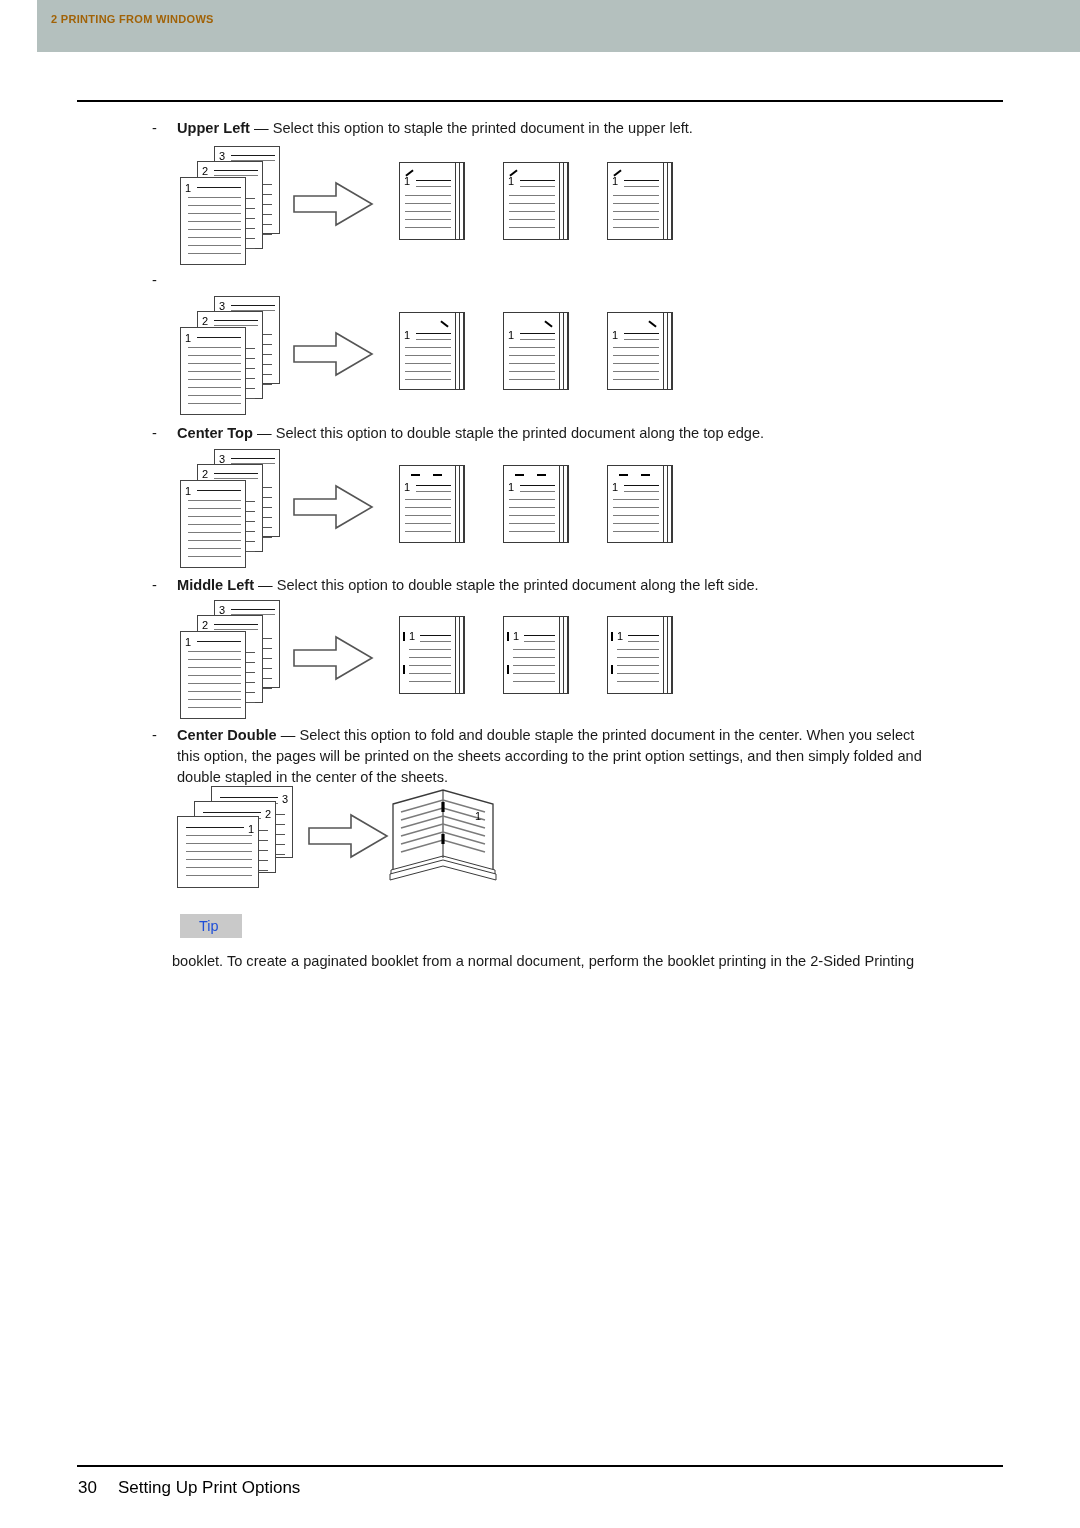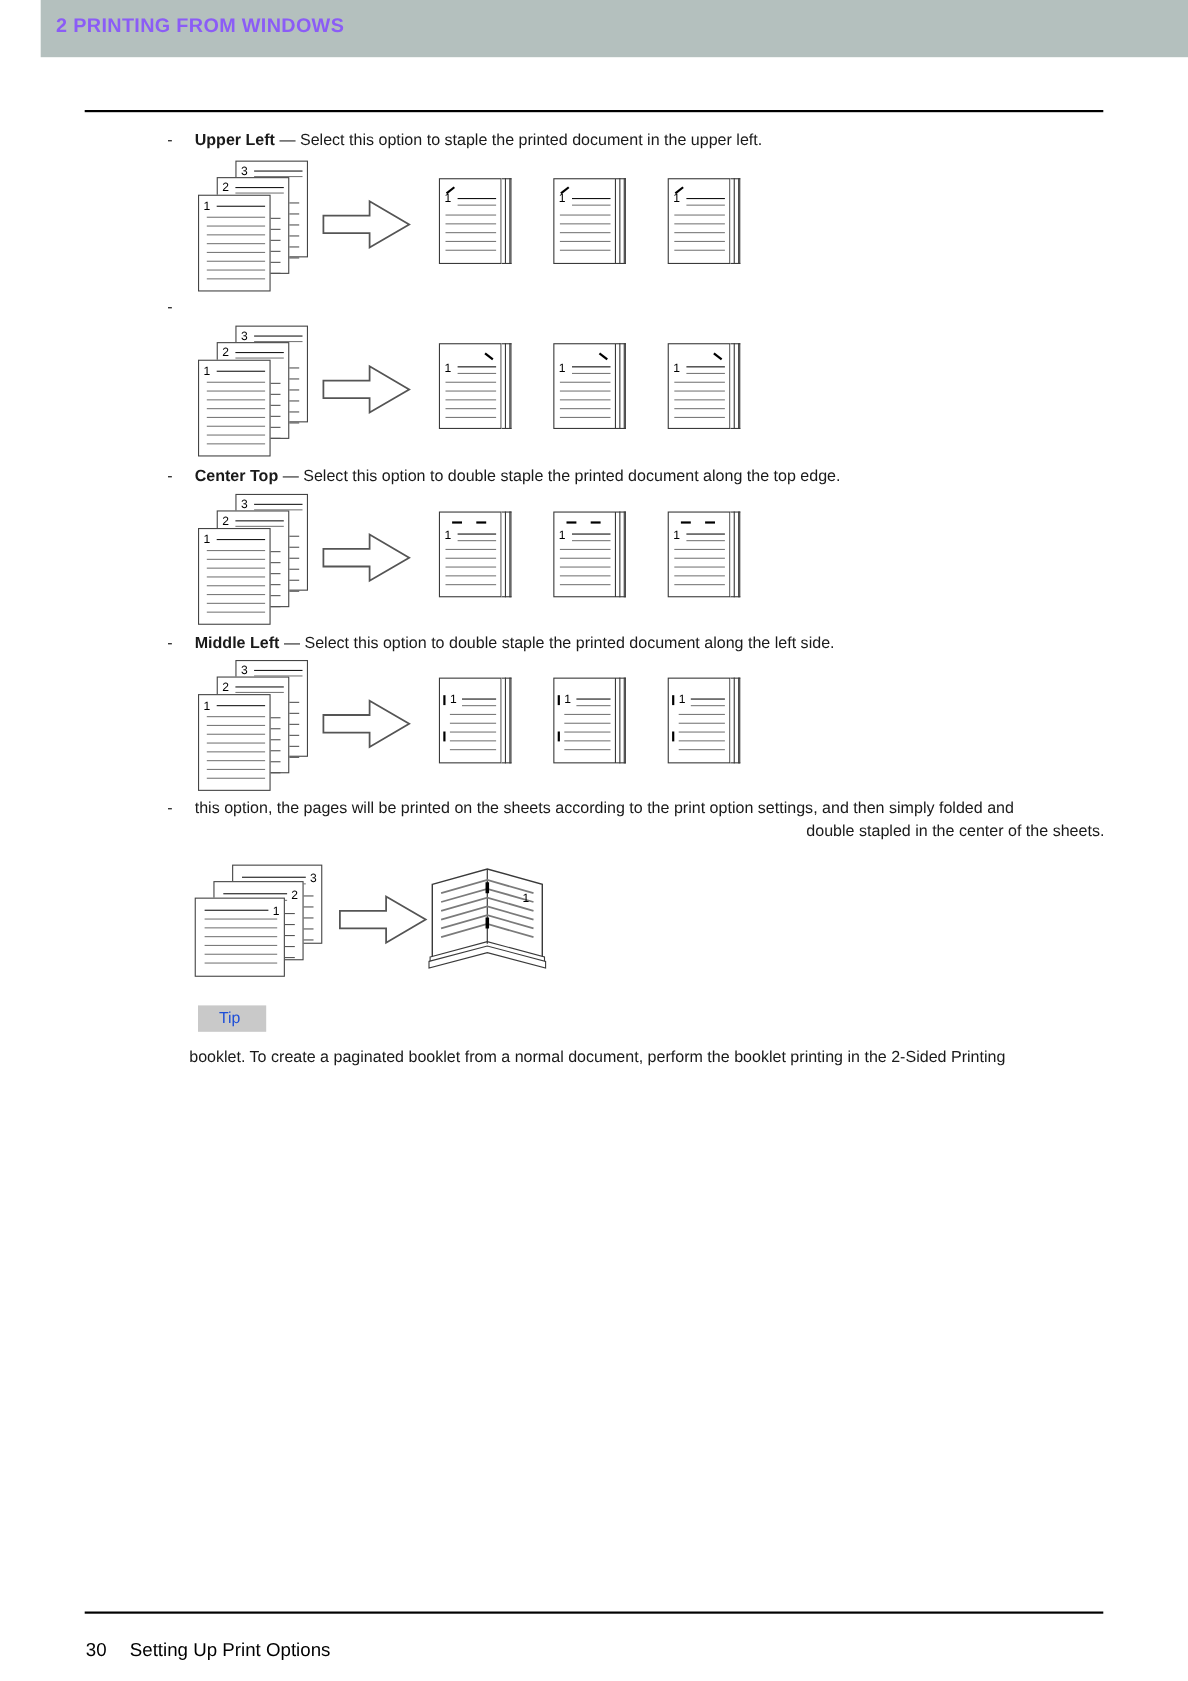--- a/index.html
+++ b/index.html
@@ -22,24 +22,24 @@
     left: 37px;
     top: 0;
     width: 1043px;
     height: 52px;
     background: #b4c0be;
   }
   .page-header-text {
     position: absolute;
     left: 51px;
     top: 13px;
-    font-size: 18px;
+    font-size: 11px;
     font-weight: bold;
     letter-spacing: 0.3px;
-    color: #8b5cf6;
+    color: #a16207;
     text-align: center;
   }
 
   .rule-top {
     position: absolute;
     left: 77px;
     top: 100px;
     width: 926px;
     height: 0;
     border-top: 2px solid #000;
@@ -54,21 +54,21 @@
   }
 
   
   .footer {
     position: absolute;
     left: 78px;
     top: 1478px;
     font-size: 17px;
     color: #000;
   }
-  .footer .pagenum { display: inline-block; width: 40px; margin-top: 12px; }
+  .footer .pagenum { display: inline-block; width: 40px; }
 
   
   .content { position: absolute; left: 0; top: 0; width: 1080px; }
 
   .item { position: absolute; left: 152px; width: 852px; }
   .item-line {
     font-size: 14.6px;
     line-height: 21px;
     color: #1a1a1a;
   }
@@ -596,26 +596,27 @@
       <span class="ln" style="left:10px; top:41px; width:42px;"></span>
       <span class="ln" style="left:10px; top:49px; width:42px;"></span>
       <span class="ln" style="left:10px; top:57px; width:42px;"></span>
       <span class="ln" style="left:10px; top:65px; width:42px;"></span>
     </div>
   </div>
 
   <div class="item" style="top:725px;">
     <div class="item-line" style="position:relative;">
       <span class="dash">-</span>
+      <span class="item-body"><b>Center Double</b> <span>—</span> <span>Select this option to fold and double staple the printed document in the center. When you select</span></span>
     </div>
     <div class="item-line">
       <span class="item-body" style="display:block;">this option, the pages will be printed on the sheets according to the print option settings, and then simply folded and</span>
     </div>
     <div class="item-line">
-      <span class="item-body" style="display:block;text-align:right;">double stapled in the center of the sheets.</span>
+      <span class="item-body" style="display:block;">double stapled in the center of the sheets.</span>
     </div>
   </div>
 
   <div class="diagram" style="left:175px; top:786px; width:330px; height:110px;">
 
     <div>
       <div class="sheet" style="left:36px; top:0px; width:82px; height:72px;">
         <span class="num" style="right:4px; top:7px;">3</span>
         <span class="ln dark" style="left:8px; top:10px; width:58px;"></span>
         <span class="ln" style="left:8px; top:16px; width:58px;"></span>

